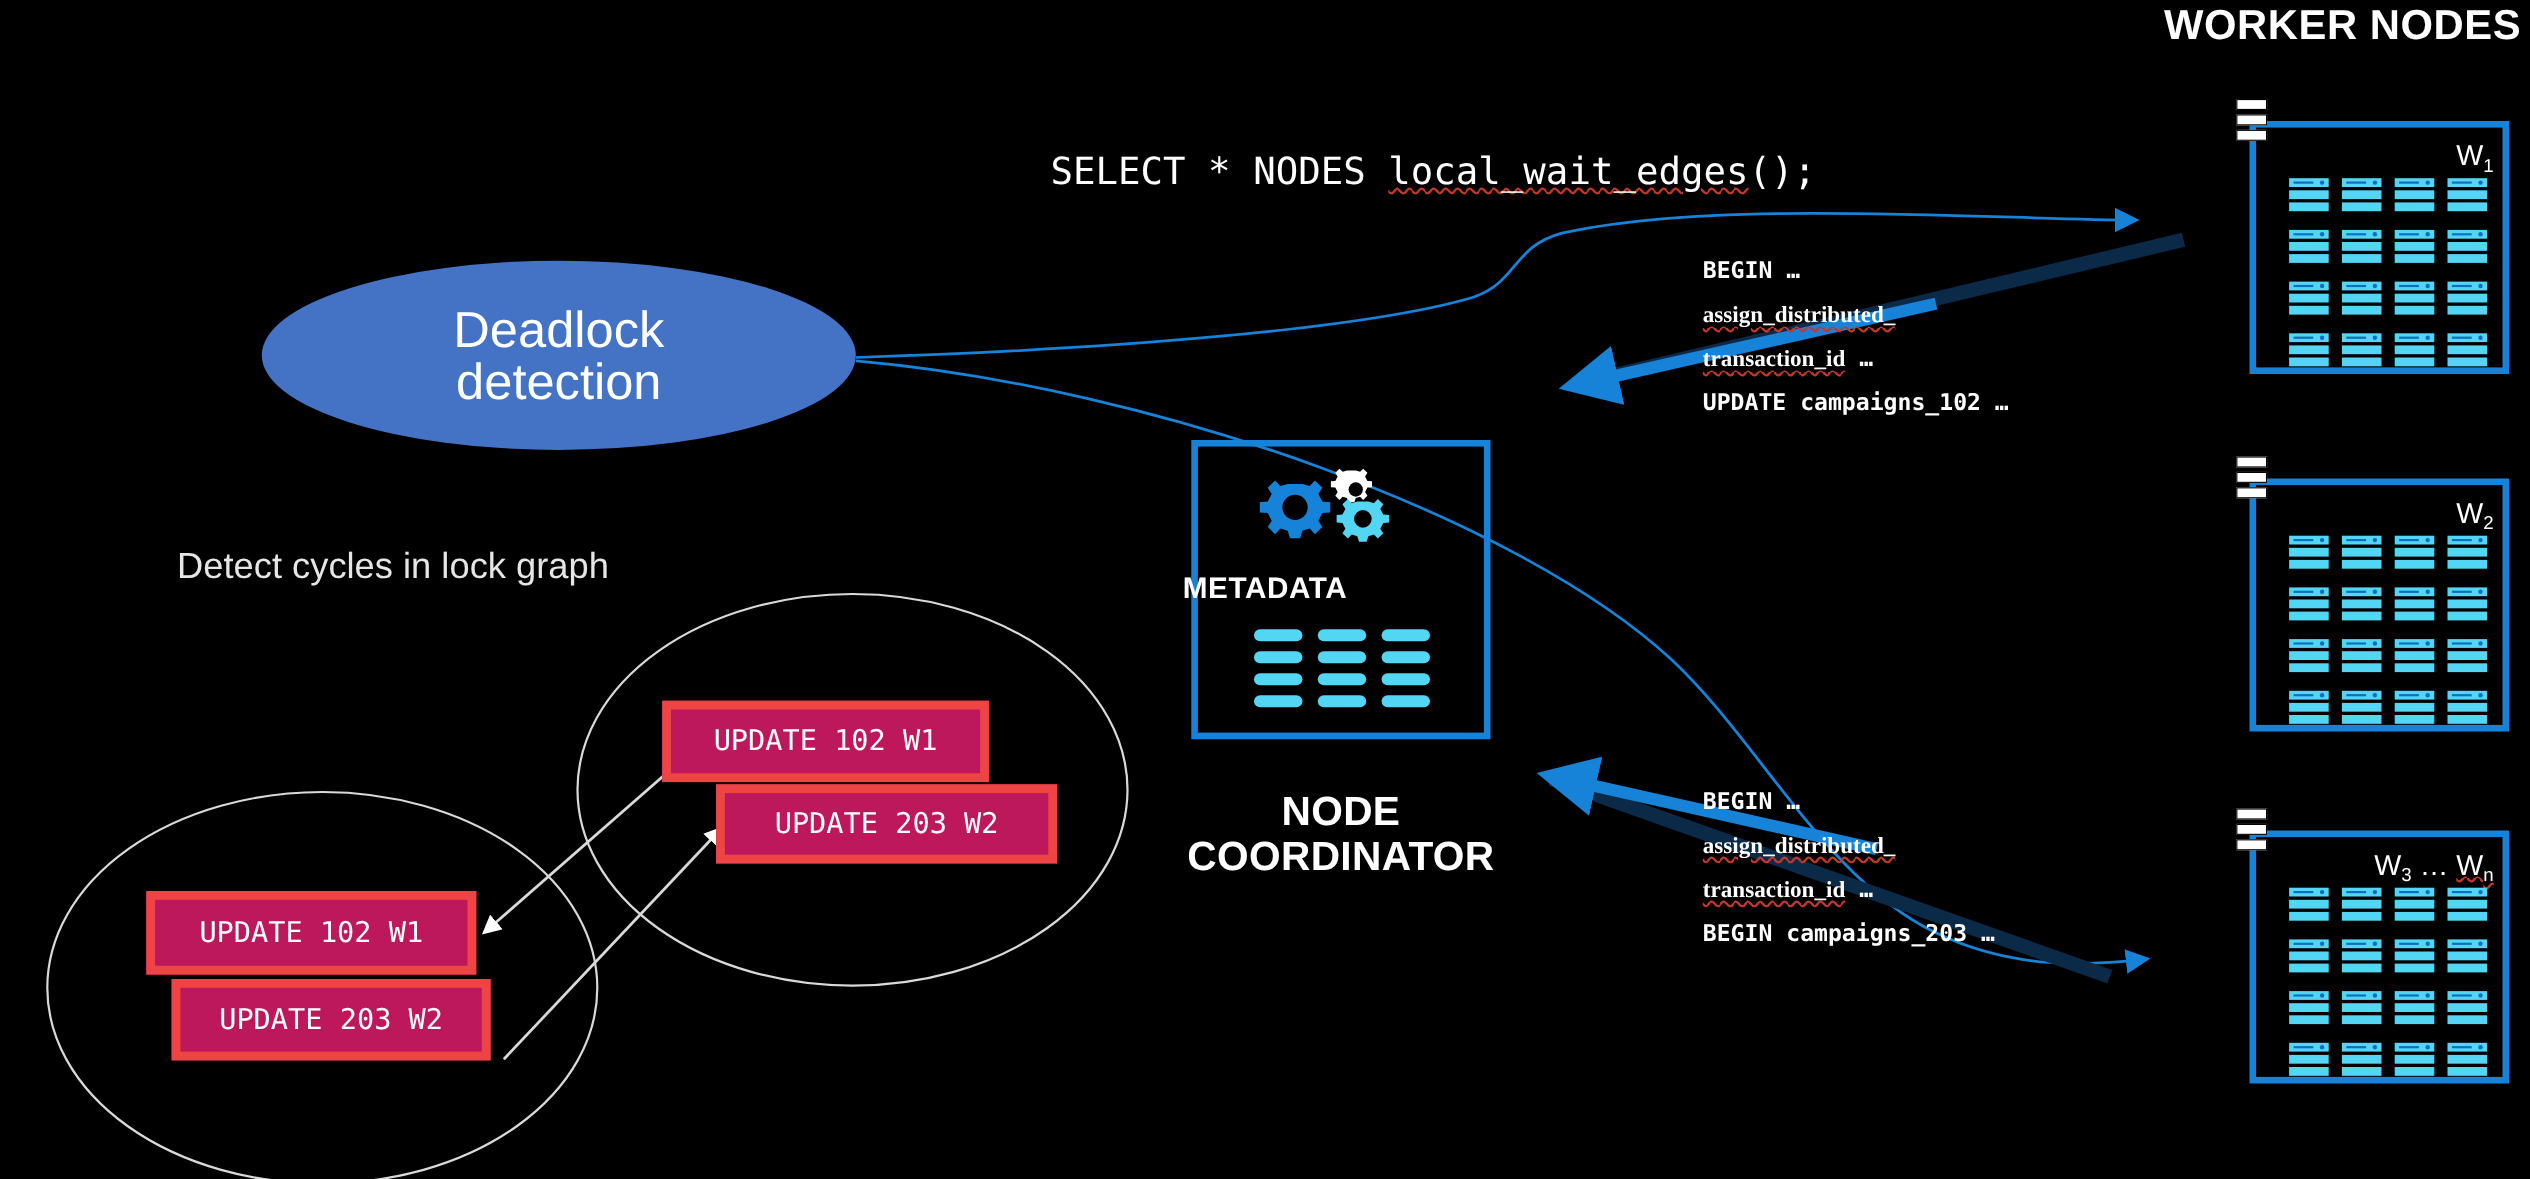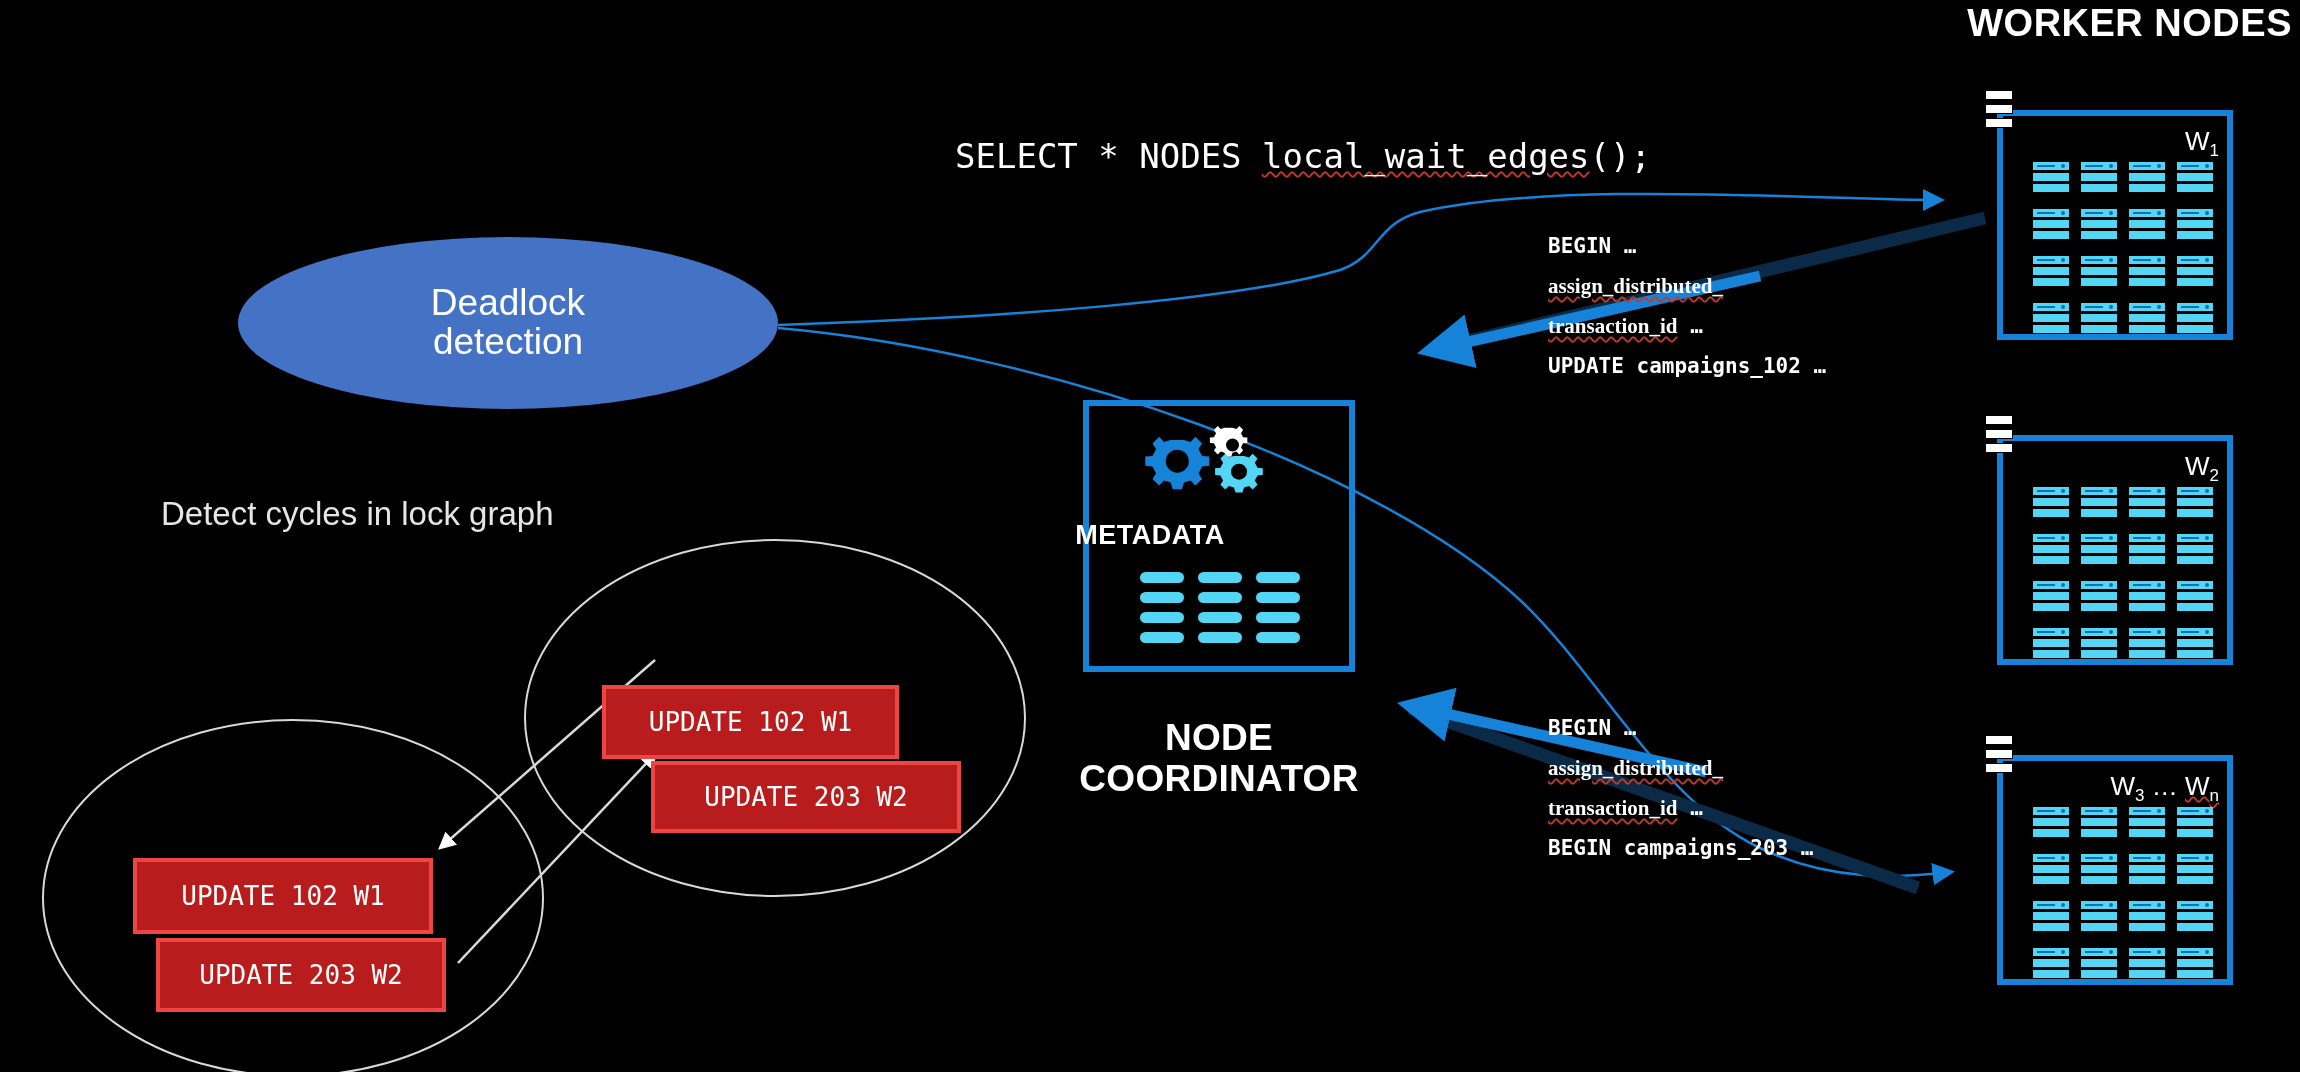--- a/index.html
+++ b/index.html
@@ -38,39 +38,38 @@
 
   .ellipse-node {
     position: absolute;
     display: flex; align-items: center; justify-content: center;
     text-align: center;
   }
   #deadlock-ellipse {
     left: 238px; top: 237px; width: 540px; height: 172px;
     border-radius: 50%;
     background: #4472c4;
-    font-size: 37px; line-height: 1.05;
+    font-size: 46px; line-height: 1.05;
   }
 
   #detect-cycles-label {
     position: absolute; left: 161px; top: 495px;
     font-size: 33px; color: #e6e6e6; white-space: nowrap;
   }
 
   
   .lock-box {
     position: absolute;
-    background: #b91c1c;
-    border: 4px solid #ef4444;
+    background: #be185d;
+    border: 8px solid #ef4444;
     font-family: "DejaVu Sans Mono", monospace;
     font-size: 26px;
     color: #fff;
     display: flex; align-items: center; justify-content: center;
     box-sizing: border-box;
-    margin-top: 48px;
   }
   #lock-box-a1 { left: 602px; top: 637px; width: 297px; height: 74px; }
   #lock-box-a2 { left: 651px; top: 713px; width: 310px; height: 72px; }
   #lock-box-b1 { left: 133px; top: 810px; width: 300px; height: 76px; }
   #lock-box-b2 { left: 156px; top: 890px; width: 290px; height: 74px; }
 
   
   #coordinator-box {
     position: absolute; left: 1083px; top: 400px;
     width: 272px; height: 272px;
@@ -88,21 +87,21 @@
     line-height: 1.1; letter-spacing: .3px;
   }
   .gear-wrap { position: absolute; left: 1140px; top: 418px; width: 160px; height: 90px; }
   .meta-bars { position: absolute; left: 1140px; top: 572px; width: 160px; height: 80px; }
   .meta-bar {
     position: absolute; height: 11px; border-radius: 6px; background: #52d6f4;
   }
 
   
   .worker {
-    position: absolute; width: 236px; height: 230px;
+    position: absolute; width: 236px; height: 230px; margin-left: 48px;
   }
   .worker-frame {
     position: absolute; left: 0; top: 0; width: 100%; height: 100%;
     border: 6px solid #1683d8; box-sizing: border-box;
   }
   .worker-badge {
     position: absolute; left: -12px; top: -20px;
     width: 28px; height: 40px;
   }
   .worker-badge .bz {

